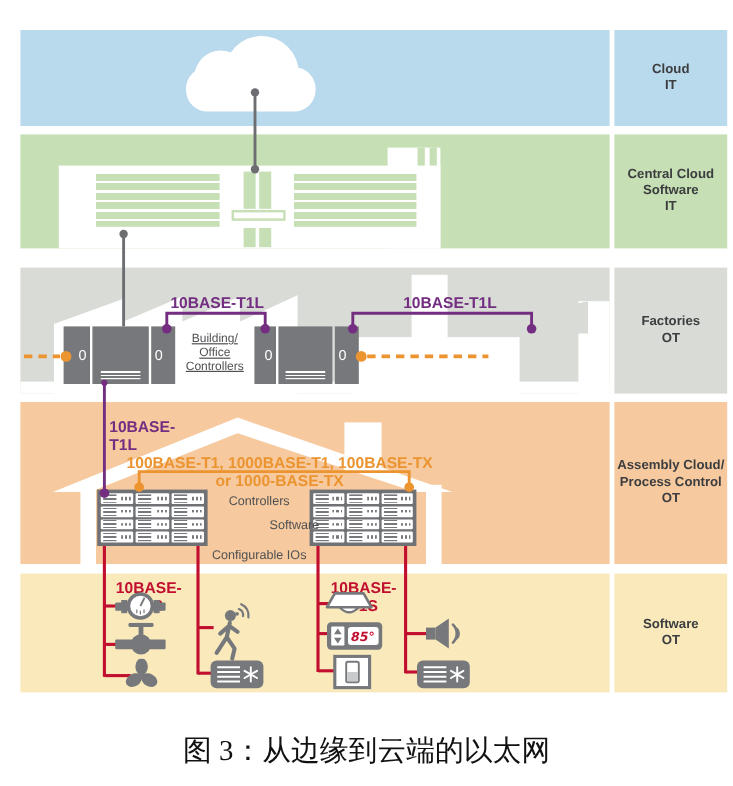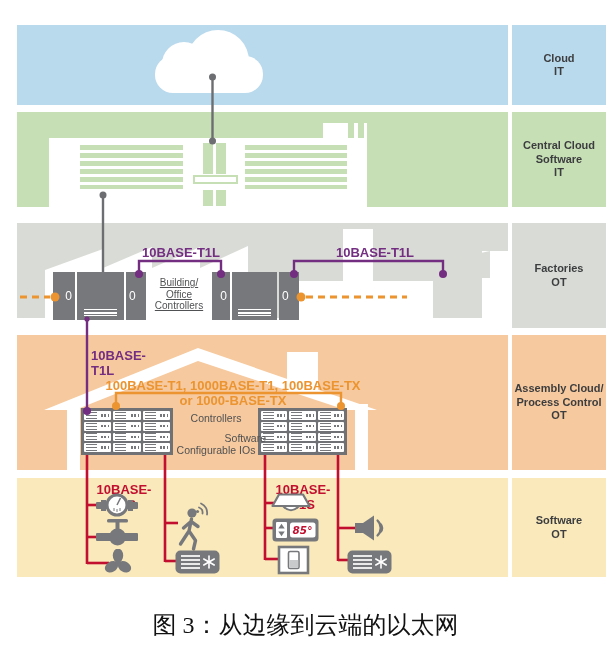--- a/index.html
+++ b/index.html
@@ -263,21 +263,21 @@
   <div class="lbl lr" style="left:271px;top:482px;width:64px;">10BASE-T1S</div>
 
   <div class="lg" style="left:146px;top:277px;width:66px;text-decoration:underline;">
     <span style="display:block;">Building/</span>
     <span style="display:block;">Office</span>
     <span style="display:block;">Controllers</span>
   </div>
   <div class="lg" style="left:172px;top:413px;width:88px;font-size:10.5px;">Controllers</div>
   <div class="lg" style="left:166px;top:433px;width:100px;font-size:10.5px;">
     <span style="display:block;text-align:right;">Software</span>
-    <span style="display:block;">Configurable IOs</span>
+    <span style="display:block;margin-top:13px;">Configurable IOs</span>
   </div>
 
   <svg class="abs" style="left:94px;top:492px;" width="48" height="28">
     <rect x="2" y="10" width="42" height="7" rx="1" fill="#77787b"></rect>
     <rect x="7" y="8" width="5" height="11" fill="#77787b"></rect>
       <rect x="34" y="8" width="5" height="11" fill="#77787b"></rect>
     <circle cx="23" cy="13" r="10" fill="#fff" stroke="#77787b" stroke-width="3"></circle>
     <line x1="23" y1="13" x2="26.5" y2="6" stroke="#77787b" stroke-width="1.6"></line>
     <g stroke="#77787b" stroke-width="1">
       <line x1="20" y1="16" x2="20" y2="19"></line>

